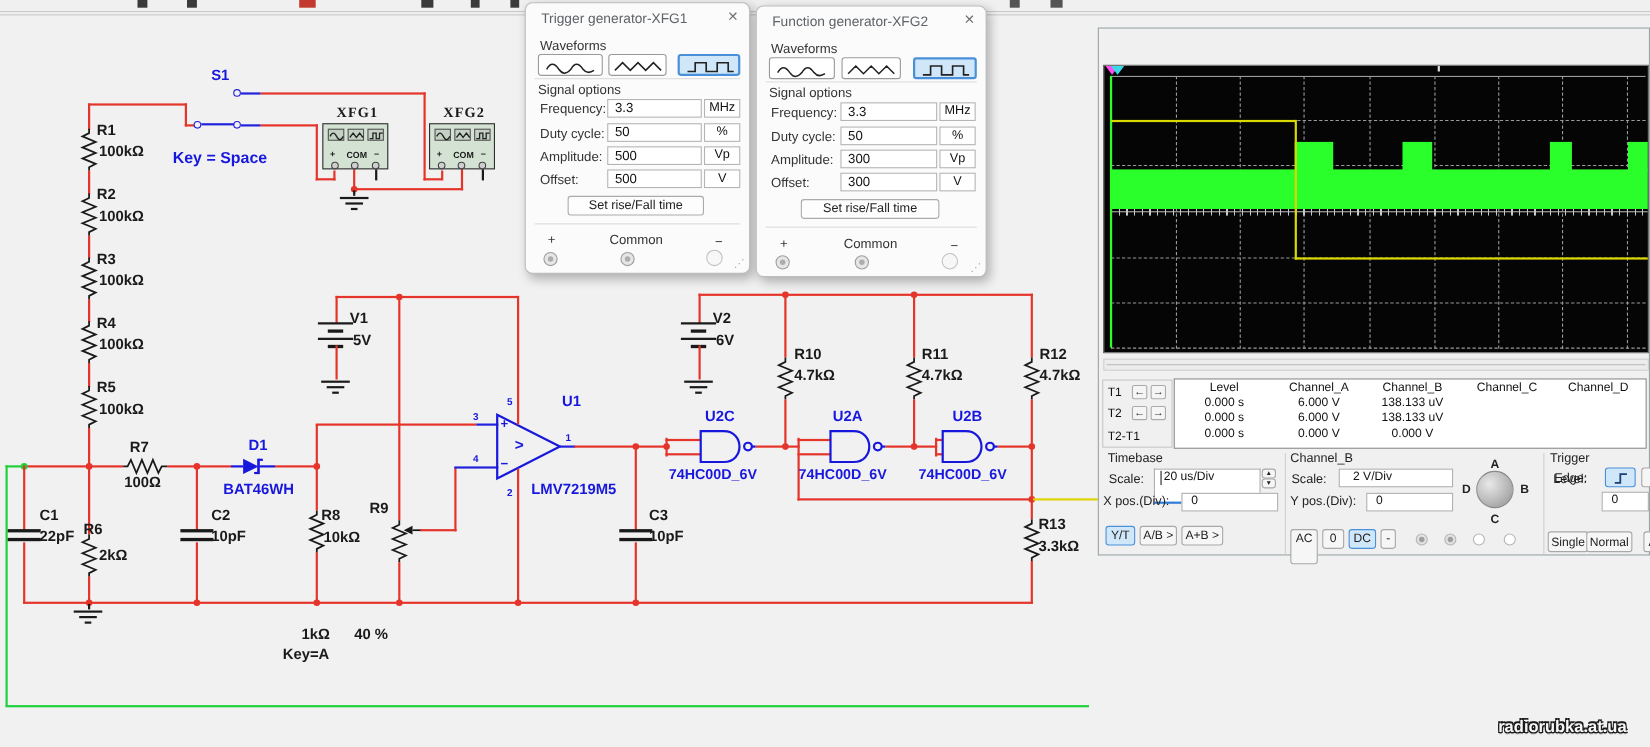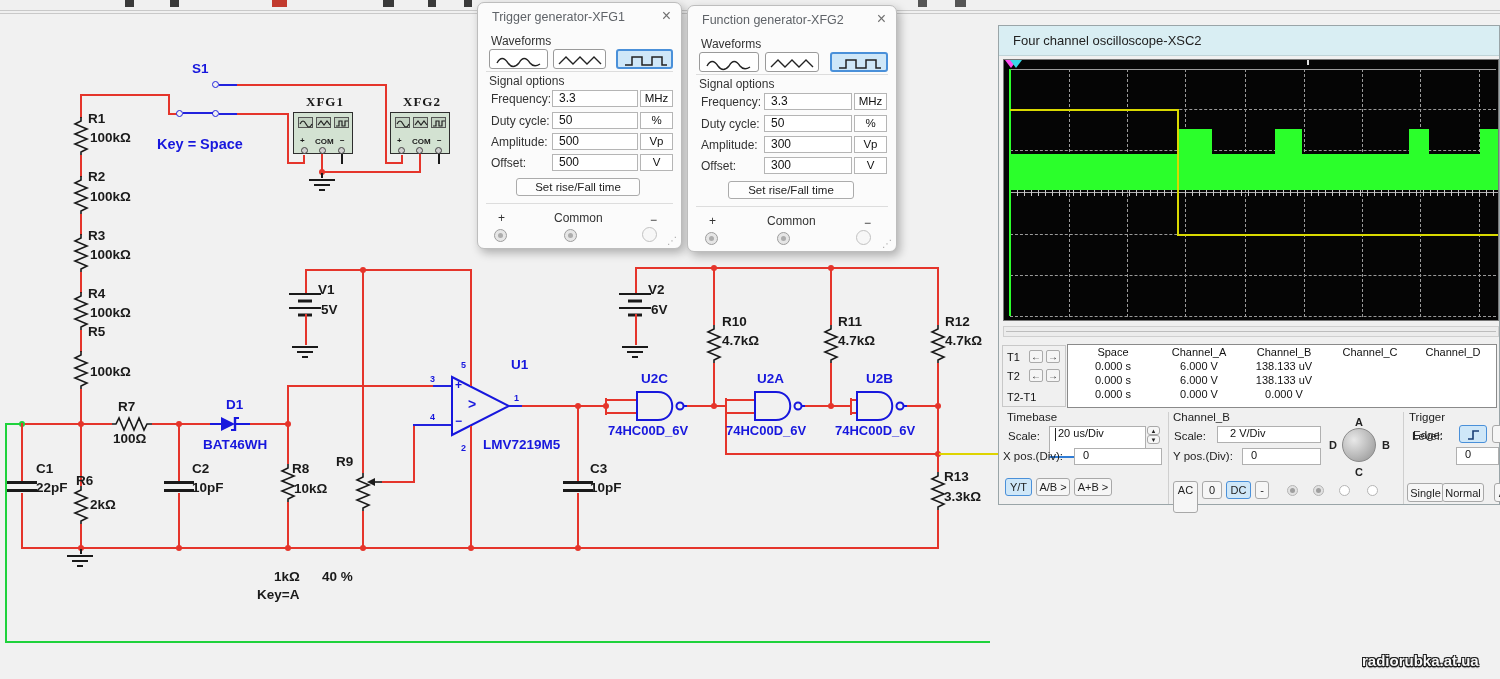--- a/index.html
+++ b/index.html
@@ -404,21 +404,21 @@
   <div class="lbl serif" style="left:306px;top:94px">XFG1</div>
   <div class="lbl serif" style="left:403px;top:94px">XFG2</div>
   <div class="lbl" style="left:88px;top:111px">R1</div>
   <div class="lbl" style="left:90px;top:130px">100kΩ</div>
   <div class="lbl" style="left:88px;top:169px">R2</div>
   <div class="lbl" style="left:90px;top:189px">100kΩ</div>
   <div class="lbl" style="left:88px;top:228px">R3</div>
   <div class="lbl" style="left:90px;top:247px">100kΩ</div>
   <div class="lbl" style="left:88px;top:286px">R4</div>
   <div class="lbl" style="left:90px;top:305px">100kΩ</div>
-  <div class="lbl" style="left:88px;top:324px">R5</div>
+  <div class="lbl" style="left:88px;top:344px">R5</div>
   <div class="lbl" style="left:90px;top:364px">100kΩ</div>
   <div class="lbl" style="left:76px;top:473px">R6</div>
   <div class="lbl" style="left:90px;top:497px">2kΩ</div>
   <div class="lbl" style="left:118px;top:399px">R7</div>
   <div class="lbl" style="left:113px;top:431px">100Ω</div>
   <div class="lbl" style="left:36px;top:461px">C1</div>
   <div class="lbl" style="left:36px;top:480px">22pF</div>
   <div class="lbl" style="left:192px;top:461px">C2</div>
   <div class="lbl" style="left:192px;top:480px">10pF</div>
   <div class="lbl blue" style="left:226px;top:397px">D1</div>
@@ -535,21 +535,20 @@
   <div class="tlabel" style="left:21px;top:208px">+</div>
   <div class="tlabel" style="left:79px;top:208px">Common</div>
   <div class="tlabel" style="left:176px;top:210px">−</div>
   <div class="post sm" style="left:17px;top:226px"></div>
   <div class="post sm" style="left:89px;top:226px"></div>
   <div class="post lg" style="left:168px;top:224px"></div>
   <div class="grip" style="right:4px;bottom:2px">⋰</div>
 </div>
 
 <div id="scope" class="z2">
-  <div id="scope-title">Four channel oscilloscope-XSC2</div>
 
   <div id="display">
 
     <div class="gls" style="left:6px;top:9px;right:2px;height:1px"></div>
     <div class="gls" style="left:6px;top:9px;width:1px;height:248px"></div>
     <div class="glh" style="top:49px"></div>
       <div class="glh" style="top:90px"></div>
     <div class="glh" style="top:174px"></div>
       <div class="glh" style="top:215px"></div>
       <div class="glh" style="top:256px"></div>
@@ -588,21 +587,21 @@
     <div class="arrbtn" style="left:26px;top:4px">←</div>
     <div class="arrbtn" style="left:43px;top:4px">→</div>
     <div class="abs" style="left:4px;top:24px;font-size:11px;color:#111">T2</div>
     <div class="arrbtn" style="left:26px;top:23px">←</div>
     <div class="arrbtn" style="left:43px;top:23px">→</div>
     <div class="abs" style="left:4px;top:45px;font-size:11px;color:#111">T2-T1</div>
   </div>
 
   <div id="mtable">
     <div class="mrow mhdr">
-      <div class="mcell">Space</div>
+      <div class="mcell">Level</div>
       <div class="mcell">Channel_A</div>
       <div class="mcell">Channel_B</div>
       <div class="mcell">Channel_C</div>
       <div class="mcell">Channel_D</div>
     </div>
     <div class="mrow">
       <div class="mcell">0.000 s</div>
       <div class="mcell">6.000 V</div>
       <div class="mcell">138.133 uV</div>
       <div class="mcell"></div>

